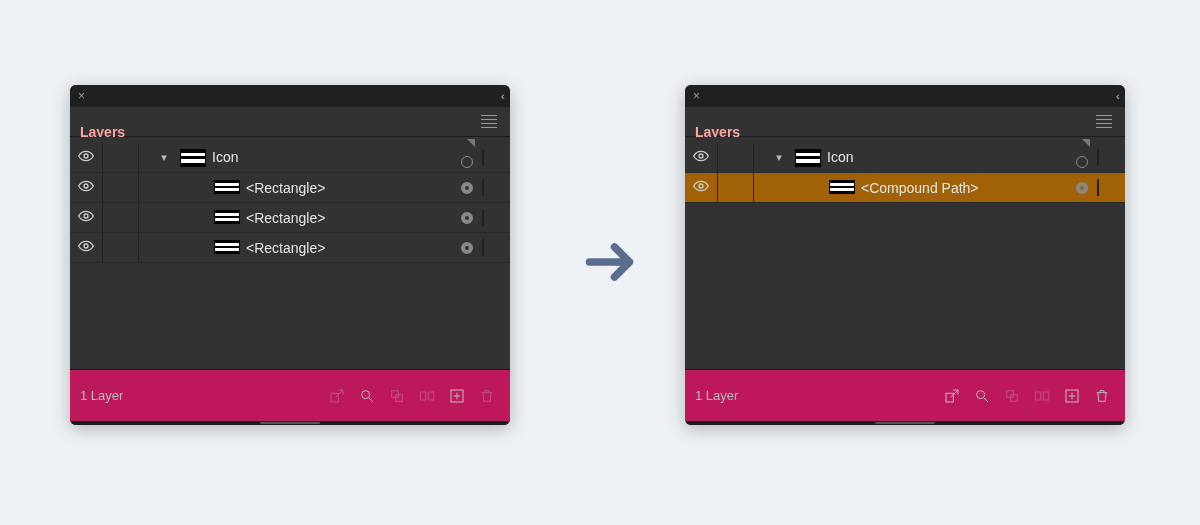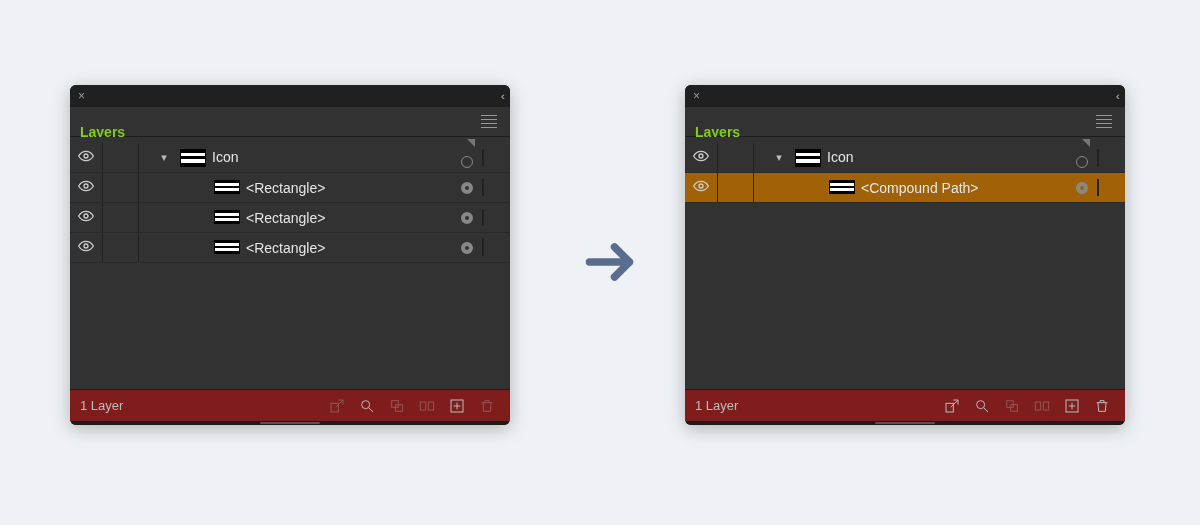--- a/index.html
+++ b/index.html
@@ -40,21 +40,21 @@
   
   .title-bar {
     height: 30px;
     background: #323232;
     display: flex;
     align-items: center;
     justify-content: space-between;
     padding: 0 10px;
     border-bottom: 1px solid #1c1c1c;
   }
-  .title-bar .title { font-weight: 600; color: #84cc16; font-size: 14px; margin-top: 21px;}
+  .title-bar .title { font-weight: 600; color: #fca5a5; font-size: 14px; margin-top: 21px;}
   .ham {
     display:inline-flex;flex-direction:column;gap:3px;cursor:pointer;padding:3px;
   }
   .ham span{display:block;width:16px;height:1px;background:#999;}
 
   
   .layers { flex:1; background:#323232; padding-top:6px;}
   .row {
     height: 30px;
     display: grid;
@@ -89,21 +89,21 @@
     width:12px;height:12px;background:#5a6dff;border:1px solid #222;margin:0 auto 0 0;
   }
   .corner{
     width:0;height:0;border-style:solid;border-width:0 8px 8px 0;
     border-color:transparent #777 transparent transparent;position:relative;top:-9px;left:4px;
   }
   .target-wrap{display:flex;flex-direction:column;align-items:center;justify-content:center;}
 
   
   .footer{
-    height:32px;background:#7f1d1d;border-top:1px solid #1b1b1b;
+    height:52px;background:#be185d;border-top:1px solid #1b1b1b;
     display:flex;align-items:center;padding:0 10px;color:#bbb;gap:4px;
   }
   .footer .status{flex:1;font-size:13px;}
   .fbtn{
     width:26px;height:26px;display:flex;align-items:center;justify-content:center;
     color:#bbb;cursor:pointer;
   }
   .fbtn.dim{opacity:.35;cursor:default;}
   .fbtn svg{width:16px;height:16px;stroke:#bbb;fill:none;stroke-width:1.5;}
 

